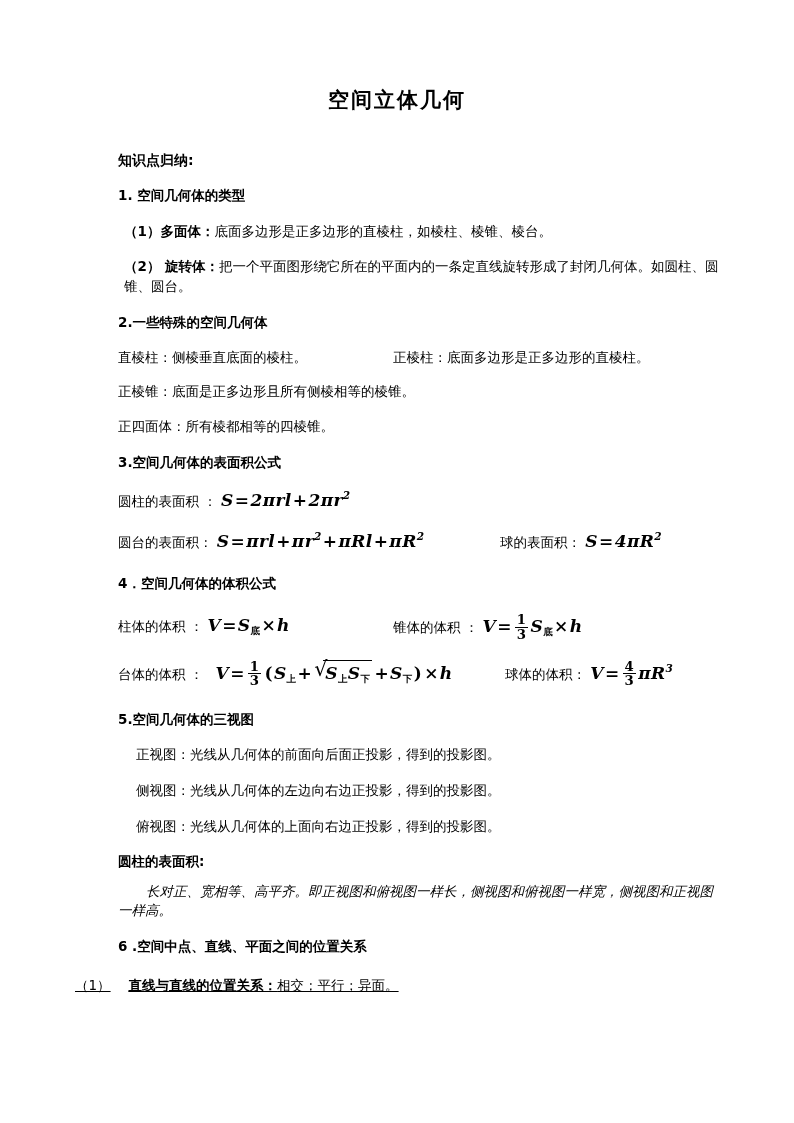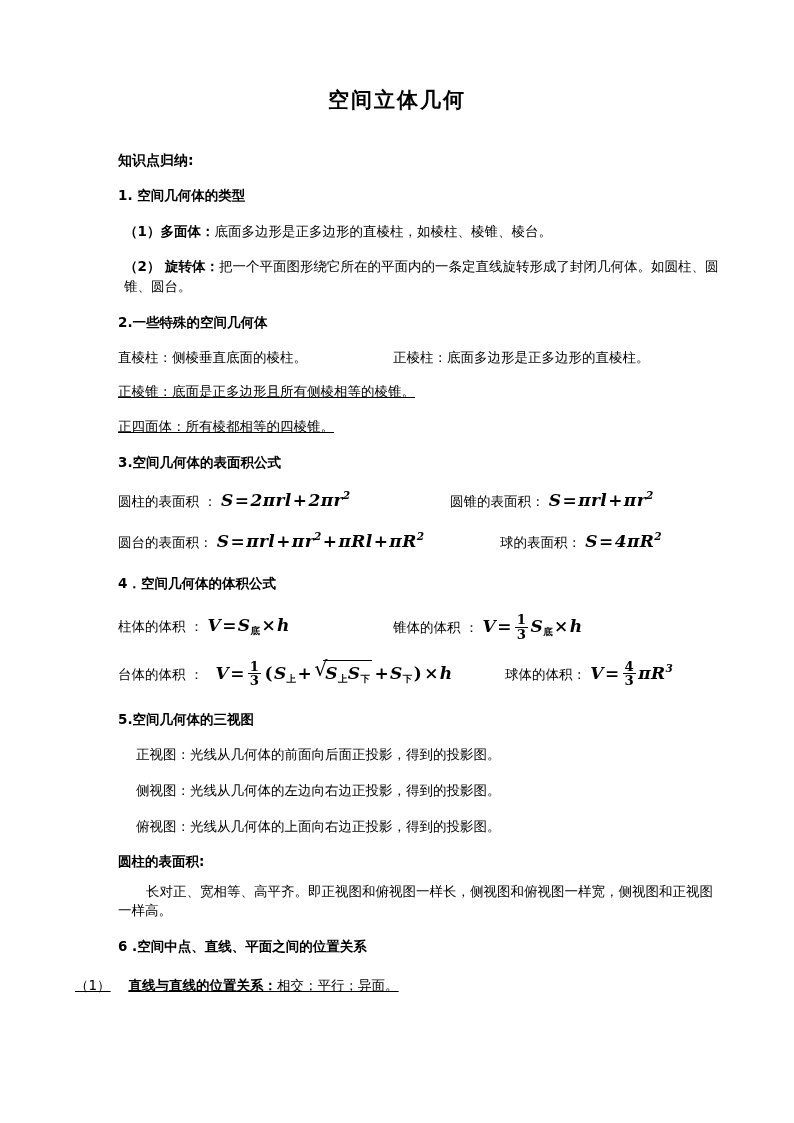--- a/index.html
+++ b/index.html
@@ -43,25 +43,25 @@
     font-weight: bold;
     font-size: 14px;
   }
   .ml-sec {            
     margin-left: 118px;
     font-weight: bold;
     font-size: 13.5px;
   }
   .ml-body {           
     margin-left: 118px;
-    text-decoration: underline;
   }
   .ml-body-wide {      
     margin-left: 118px;
     margin-right: 72px;
+    font-style: italic;
   }
   .ml-indent {         
     margin-left: 124px;
   }
   .ml-sub {            
     margin-left: 136px;
   }
   .ml-outer {          
     margin-left: 75px;
     text-decoration: underline;
@@ -171,24 +171,20 @@
   <div class="line ml-body gap-m">正四面体：所有棱都相等的四棱锥。</div>
 
   <div class="line ml-sec gap-m">3.空间几何体的表面积公式</div>
 
 
   <div class="row2" style="margin-bottom:16px;">
     <span class="colA">
       <span>圆柱的表面积 ：</span>
       <span class="math">S<span class="op">=</span>2<span>π</span>rl<span class="op">+</span>2<span>π</span>r<sup>2</sup></span>
     </span>
-    <span class="colB" style="left:450px;">
-      <span>圆锥的表面积：</span>
-      <span class="math">S<span class="op">=</span><span>π</span>rl<span class="op">+</span><span>π</span>r<sup>2</sup></span>
-    </span>
   </div>
 
   <div class="row2" style="margin-bottom:20px;">
     <span class="colA">
       <span>圆台的表面积：</span>
       <span class="math">S<span class="op">=</span><span>π</span>rl<span class="op">+</span><span>π</span>r<sup>2</sup><span class="op">+</span><span>π</span>Rl<span class="op">+</span><span>π</span>R<sup>2</sup></span>
     </span>
     <span class="colB" style="left:500px;">
       <span>球的表面积：</span>
       <span class="math">S<span class="op">=</span>4<span>π</span>R<sup>2</sup></span>

